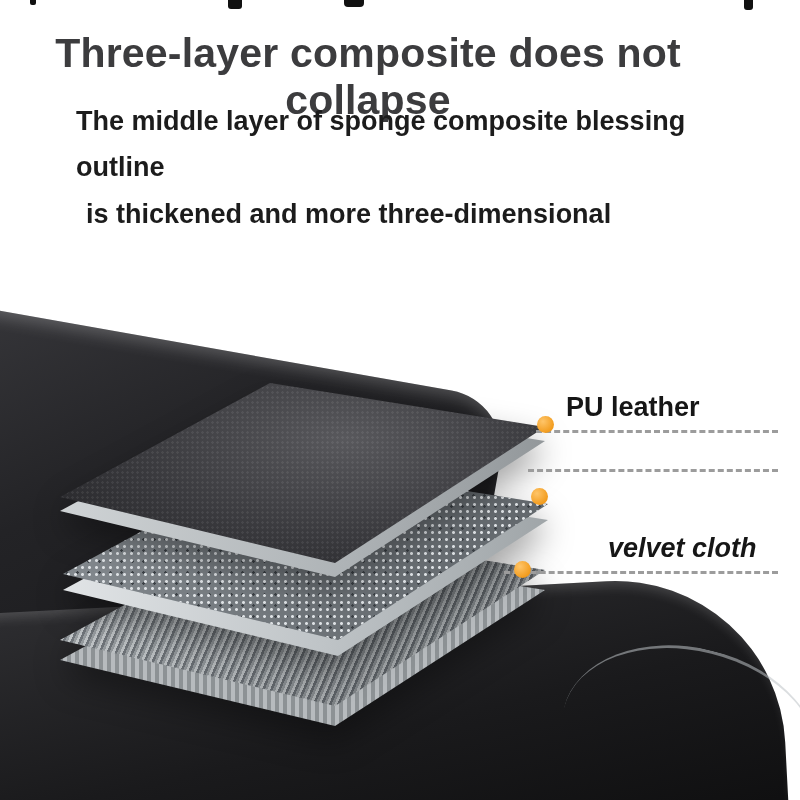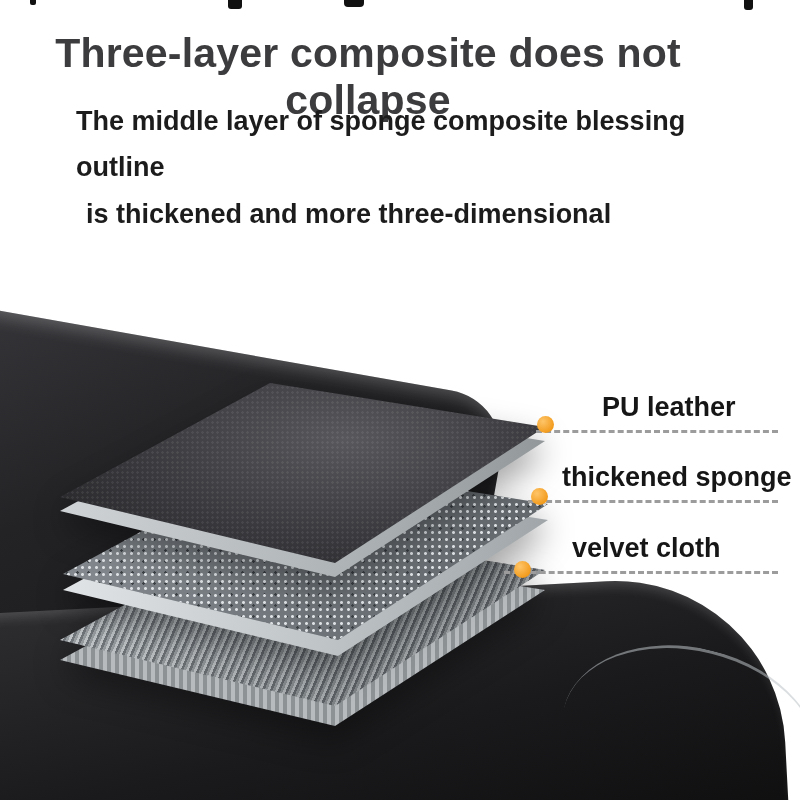--- a/index.html
+++ b/index.html
@@ -101,27 +101,27 @@
   .callout{position:absolute;z-index:5;}
   .callout .label{
     font-size:27px;font-weight:700;color:#161616;white-space:nowrap;
   }
   .callout .dash{border-top:3px dashed #9c9c9c;margin-top:7px;width:100%;}
   .callout .dot{
     position:absolute;width:17px;height:17px;border-radius:50%;
     background:radial-gradient(circle at 35% 32%, #ffc569, #f29c1e 70%);
   }
   .c1{left:536px;top:392px;width:242px;}
-  .c1 .label{margin-left:66px;}
+  .c1 .label{margin-left:30px;}
   .c1 .dot{left:1px;top:24px;}
   .c2{left:528px;top:462px;width:250px;}
   .c2 .label{margin-left:34px;}
   .c2 .dot{left:3px;top:26px;}
   .c3{left:504px;top:533px;width:274px;}
-  .c3 .label{margin-left:68px;}
+  .c3 .label{margin-left:104px;font-style:italic;}
   .c3 .dot{left:10px;top:28px;}
 </style>
 </head>
 <body>
 
 <div class="title">Three-layer composite does not collapse</div>
 <div class="subtitle">
   <span class="line1">The middle layer of sponge composite blessing outline</span>
   <span class="line2">is thickened and more three-dimensional</span>
 </div>
@@ -148,20 +148,19 @@
   <div class="face"></div>
 </div>
 
 <div class="callout c1">
   <span class="dot"></span>
   <div class="label">PU leather</div>
   <div class="dash"></div>
 </div>
 <div class="callout c2">
   <span class="dot"></span>
-  <div class="label">thickened sponge</div>
   <div class="dash"></div>
 </div>
 <div class="callout c3">
   <span class="dot"></span>
   <div class="label">velvet cloth</div>
   <div class="dash"></div>
 </div>
 
 </body></html>

